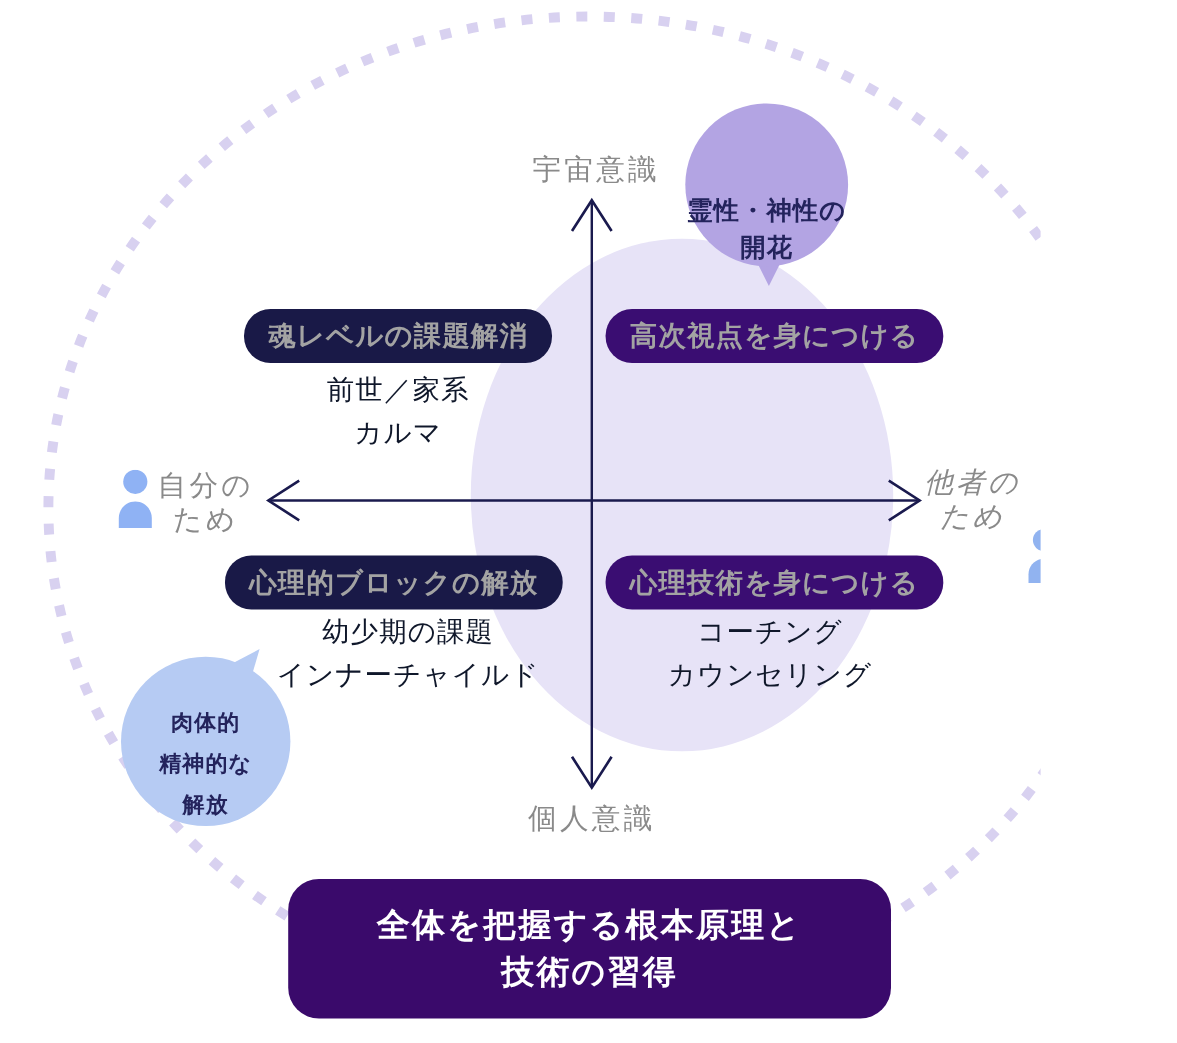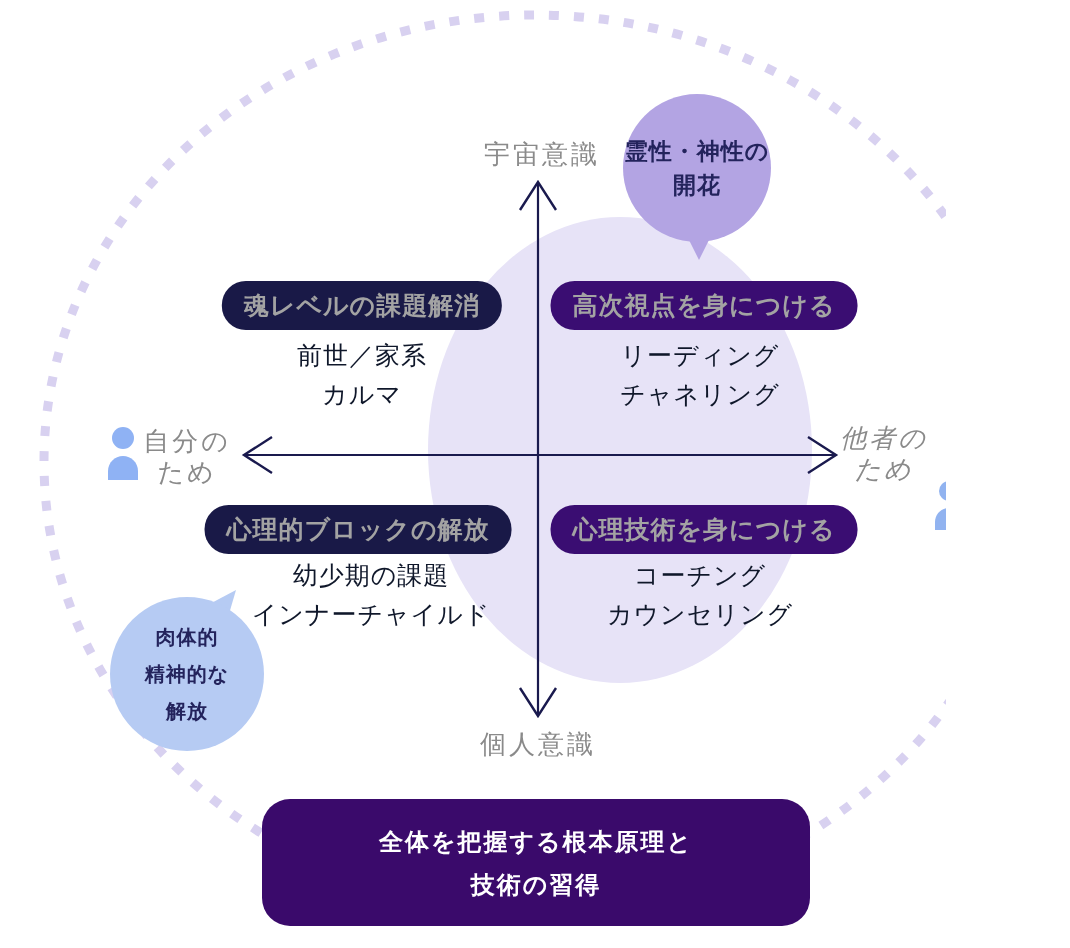--- a/index.html
+++ b/index.html
@@ -18,29 +18,29 @@
     color:#a3a3a3;font-size:25px;font-weight:700;letter-spacing:1px;
     padding:8px 22px;border-radius:24px;white-space:nowrap;
   }
   .pill.navy{background:#191947;}
   .pill.purple{background:#3a0d72;}
   .sublist{
     color:#0f172a;font-size:25px;letter-spacing:1px;line-height:39px;
     text-align:center;white-space:nowrap;
   }
   .bubble{
-    border-radius:50%;display:flex;flex-direction:column;align-items:center;justify-content:center;
+    border-radius:50%;display:flex;flex-direction:column;align-items:center;justify-content:flex-end;
     color:#23235c;font-weight:700;text-align:center;
   }
   .bubble.purple{background:#b3a4e3;width:148px;height:148px;font-size:23px;line-height:34px;letter-spacing:1px;}
   .bubble.blue{background:#b6cbf3;width:154px;height:154px;font-size:20px;line-height:37px;letter-spacing:1px;}
   .footer-box{
     background:#3a0a6b;width:548px;height:127px;border-radius:28px;
     display:flex;flex-direction:column;align-items:center;justify-content:center;
-    color:#ffffff;font-size:24px;font-weight:700;letter-spacing:2px;line-height:43px;text-align:center;
+    color:#ffffff;font-size:30px;font-weight:700;letter-spacing:2px;line-height:43px;text-align:center;
   }
   .person{position:absolute;}
 </style>
 </head>
 <body>
 
 <div class="canvas">
 
   <svg class="base" width="1070" height="948" viewBox="0 0 1070 948">
 
@@ -74,24 +74,20 @@
 
   <div class="abs pill navy center-x" style="left:362px;top:281px;">魂レベルの課題解消</div>
   <div class="abs pill purple center-x" style="left:704px;top:281px;">高次視点を身につける</div>
   <div class="abs pill navy center-x" style="left:358px;top:505px;">心理的ブロックの解放</div>
   <div class="abs pill purple center-x" style="left:704px;top:505px;">心理技術を身につける</div>
 
   <div class="abs sublist center-x" style="left:362px;top:336px;">
     <div>前世／家系</div>
     <div>カルマ</div>
   </div>
-  <div class="abs sublist center-x" style="left:700px;top:336px;">
-    <div>リーディング</div>
-    <div>チャネリング</div>
-  </div>
   <div class="abs sublist center-x" style="left:371px;top:556px;">
     <div>幼少期の課題</div>
     <div>インナーチャイルド</div>
   </div>
   <div class="abs sublist center-x" style="left:700px;top:556px;">
     <div>コーチング</div>
     <div>カウンセリング</div>
   </div>
 
   <div class="abs bubble purple" style="left:623px;top:94px;">

